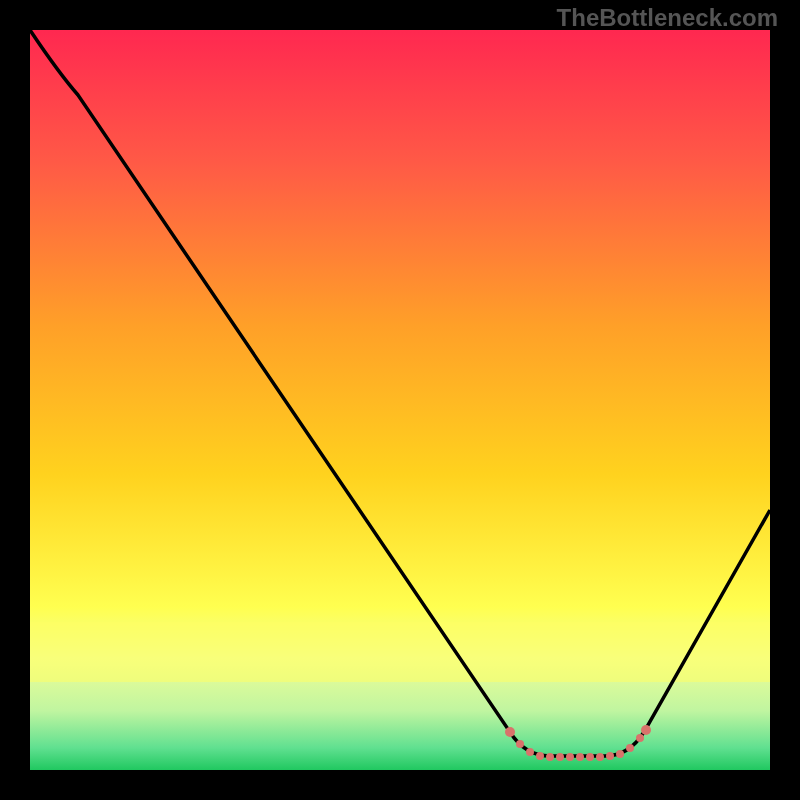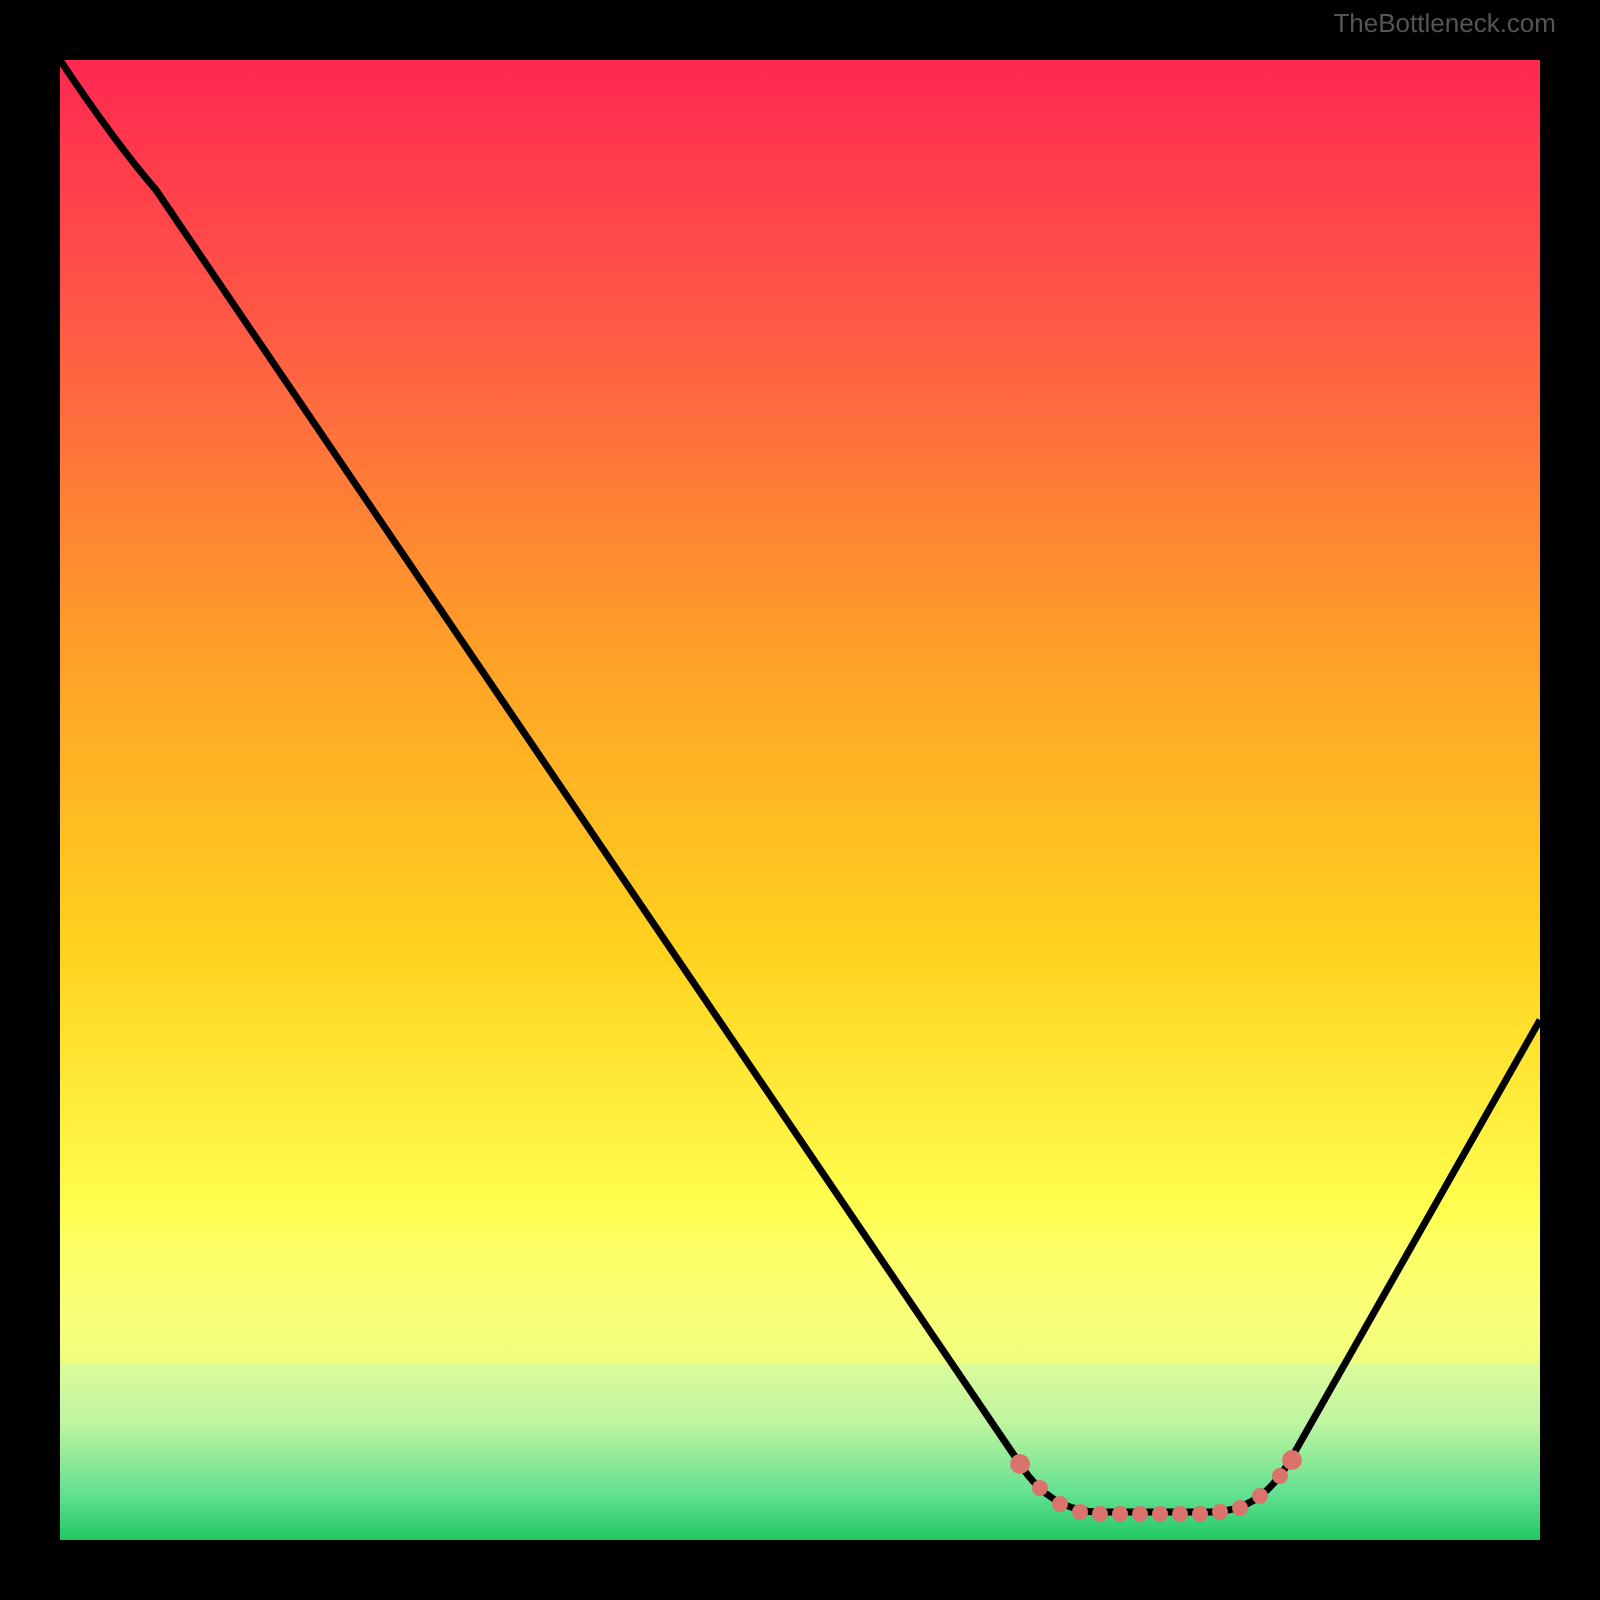--- a/index.html
+++ b/index.html
@@ -8,22 +8,22 @@
       height: 800px;
       background: #000;
       position: relative;
       font-family: Arial, sans-serif;
     }
     .watermark {
       position: absolute;
       top: 4px;
       right: 22px;
       color: #555;
-      font-size: 13px;
-      font-weight: normal;
+      font-size: 24px;
+      font-weight: bold;
       z-index: 10;
     }
     .chart-frame {
       position: absolute;
       top: 30px;
       left: 30px;
       width: 740px;
       height: 740px;
       background: #000;
     }

